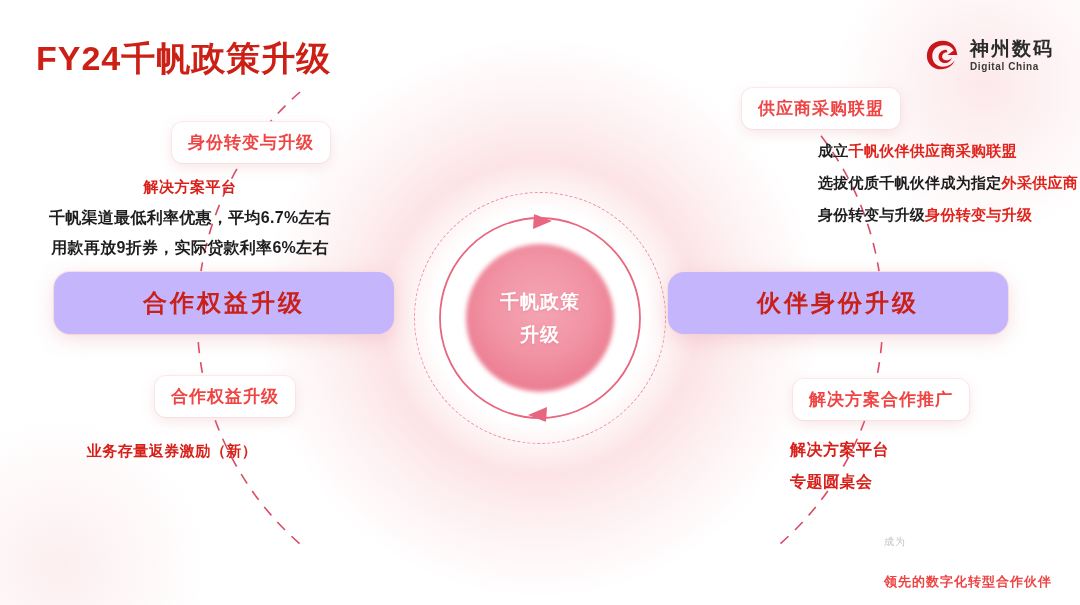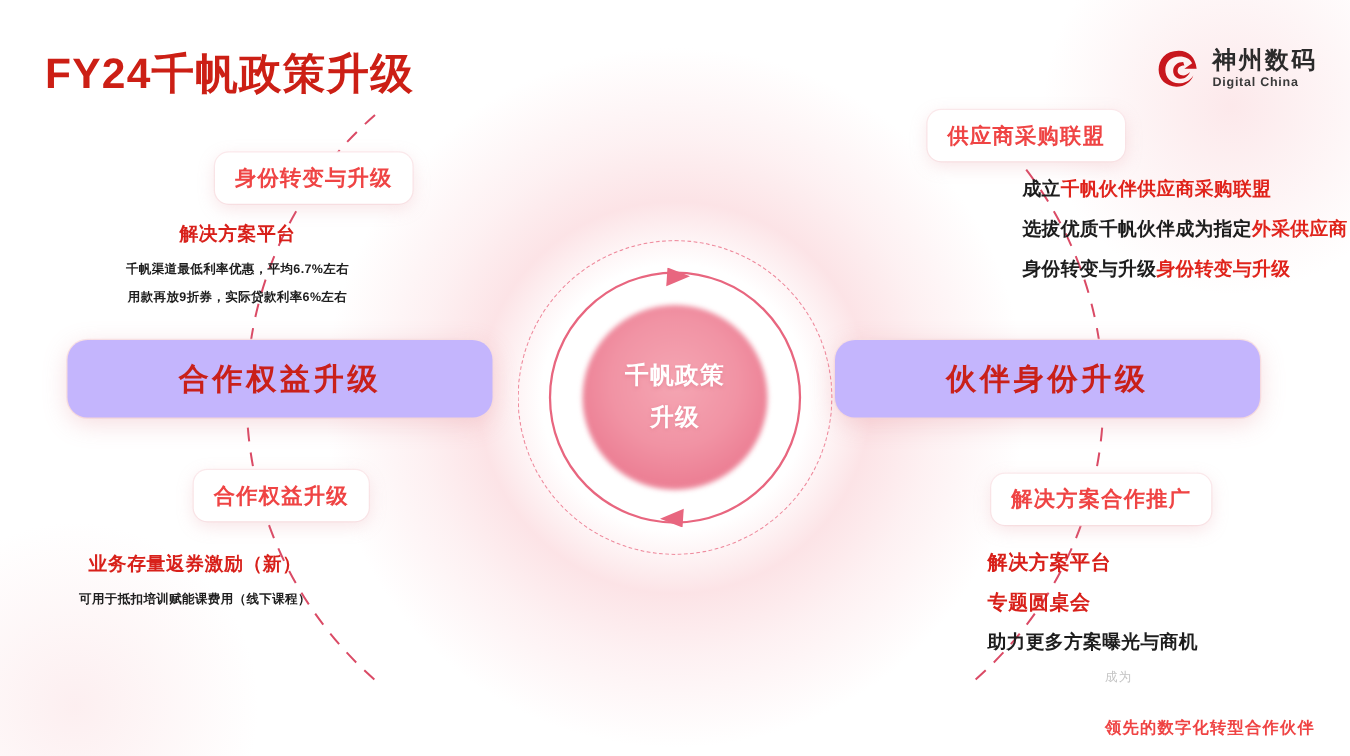--- a/index.html
+++ b/index.html
@@ -89,26 +89,26 @@
     box-shadow:0 4px 14px rgba(228,150,160,.26), 0 0 0 1px rgba(252,236,238,.9);
   }
   .chip-fin{left:172px;top:122px;}
   .chip-course{left:155px;top:376px;}
   .chip-alliance{left:742px;top:88px;}
   .chip-solution{left:793px;top:379px;}
 
   
   .block{position:absolute;white-space:nowrap;}
   .lead{color:#d8201a;font-size:15px;font-weight:bold;letter-spacing:.5px;}
-  .line{color:#1d1d1d;font-size:10px;font-weight:bold;letter-spacing:.3px;}
+  .line{color:#1d1d1d;font-size:16px;font-weight:bold;letter-spacing:.3px;}
   .r{color:#e0231b;}
   .blk-fin{left:40px;top:178px;text-align:center;width:300px;}
   .blk-fin .lead{margin-bottom:11px;}
   .blk-fin .line{margin-bottom:9px;}
-  .blk-course{left:6px;top:442px;text-align:center;width:300px;}
+  .blk-course{left:22px;top:442px;text-align:center;width:300px;}
   .blk-course .lead{margin-bottom:11px;}
   .blk-alliance{left:790px;top:142px;margin-left:28px;}
   .blk-alliance .line{margin-bottom:13px;font-size:15px;}
   .blk-solution{left:790px;top:440px;}
   .blk-solution .lead{margin-bottom:11px;font-size:16px;}
   .blk-solution .line{font-size:15px;}
 
   
   .footer{position:absolute;right:28px;bottom:14px;text-align:left;color:#c3c3c3;}
   .footer-top{font-size:10px;letter-spacing:1px;margin-bottom:3px;}
@@ -164,39 +164,37 @@
   <div class="chip chip-solution">解决方案合作推广</div>
 
   <div class="block blk-fin">
     <div class="lead">解决方案平台</div>
     <div class="line">千帆渠道最低利率优惠，平均6.7%左右</div>
     <div class="line">用款再放9折券，实际贷款利率6%左右</div>
   </div>
 
   <div class="block blk-course">
     <div class="lead">业务存量返券激励（新）</div>
-    <div class="line">可用于抵扣培训赋能课费用（线下课程）</div>
   </div>
 
   <div class="block blk-alliance">
     <div class="line">
       <span>成立</span><span class="r">千帆伙伴供应商采购联盟</span>
     </div>
     <div class="line">
       <span>选拔优质千帆伙伴成为指定</span><span class="r">外采供应商</span>
     </div>
     <div class="line">
       <span>身份转变与升级</span><span class="r">身份转变与升级</span>
     </div>
   </div>
 
   <div class="block blk-solution">
     <div class="lead">解决方案平台</div>
     <div class="lead">专题圆桌会</div>
-    <div class="line">助力更多方案曝光与商机</div>
   </div>
 
   <div class="footer">
     <div class="footer-top">成为</div>
     <div class="footer-main">领先的数字化转型合作伙伴</div>
   </div>
 
 </div>
 
 </body></html>

